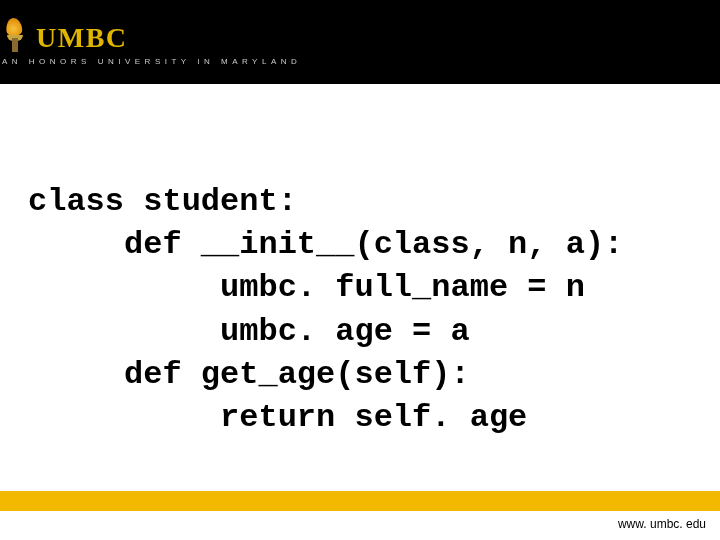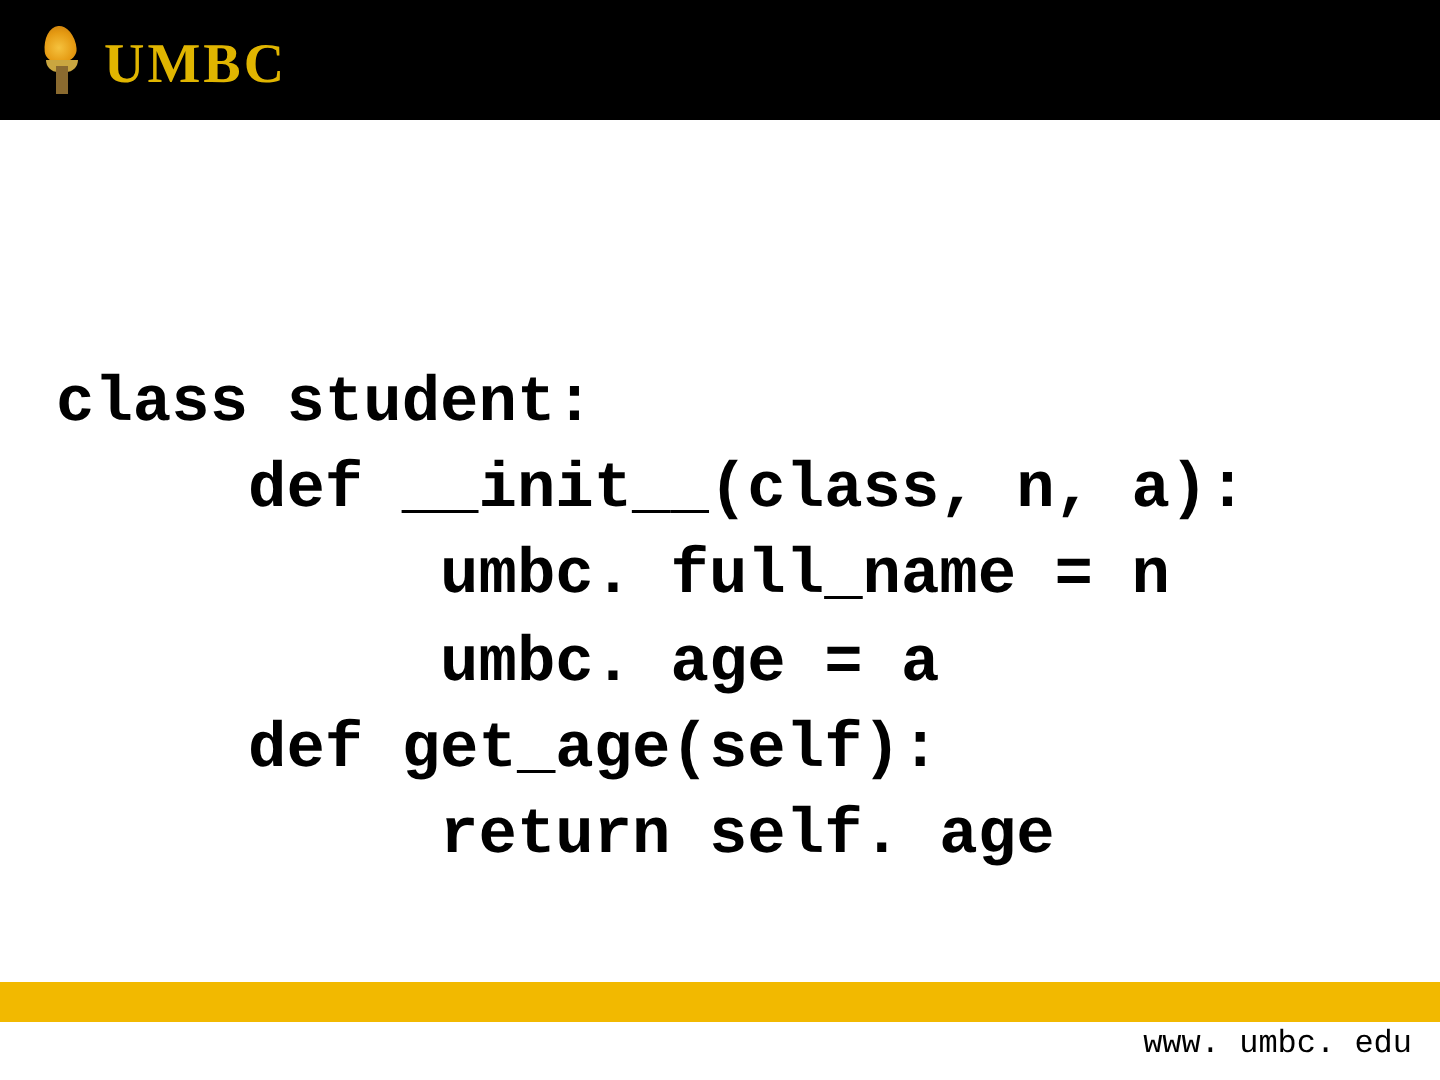--- a/index.html
+++ b/index.html
@@ -15,24 +15,23 @@
     position: relative;
     width: 720px;
     height: 540px;
     background: #ffffff;
   }
   .header-bar {
     position: absolute;
     top: 0;
     left: 0;
     width: 100%;
-    height: 60px;
+    height: 84px;
     background: #000000;
     box-sizing: border-box;
-    padding-left: 16px;
     display: flex;
     flex-direction: column;
     justify-content: center;
   }
   .logo {
     display: flex;
     align-items: flex-end;
     gap: 4px;
   }
   .logo-torch {
@@ -112,39 +111,40 @@
     left: 0;
     bottom: 29px;
     width: 100%;
     height: 20px;
     background: #f2b900;
   }
   .footer-url {
     position: absolute;
     right: 14px;
     bottom: 9px;
-    font-family: Liberation Mono, monospace;
-    font-size: 16px;
+    font-family: Liberation Sans, sans-serif;
+    font-size: 12px;
     color: #000;
   }
 </style>
 </head>
 <body>
 
 <div class="slide">
 
   <div class="header-bar">
     <div class="logo">
       <div class="logo-torch">
         <div class="flame"></div>
         <div class="cup"></div>
         <div class="handle"></div>
       </div>
       <div class="logo-text">UMBC</div>
     </div>
+    <div class="tagline">AN HONORS UNIVERSITY IN MARYLAND</div>
   </div>
 
 
   <div class="code-block"><span>class student:</span>
 <span>     def __init__(class, n, a):</span>
 <span>          umbc. full_name = n</span>
 <span>          umbc. age = a</span>
 <span>     def get_age(self):</span>
 <span>          return self. age</span></div>
 

